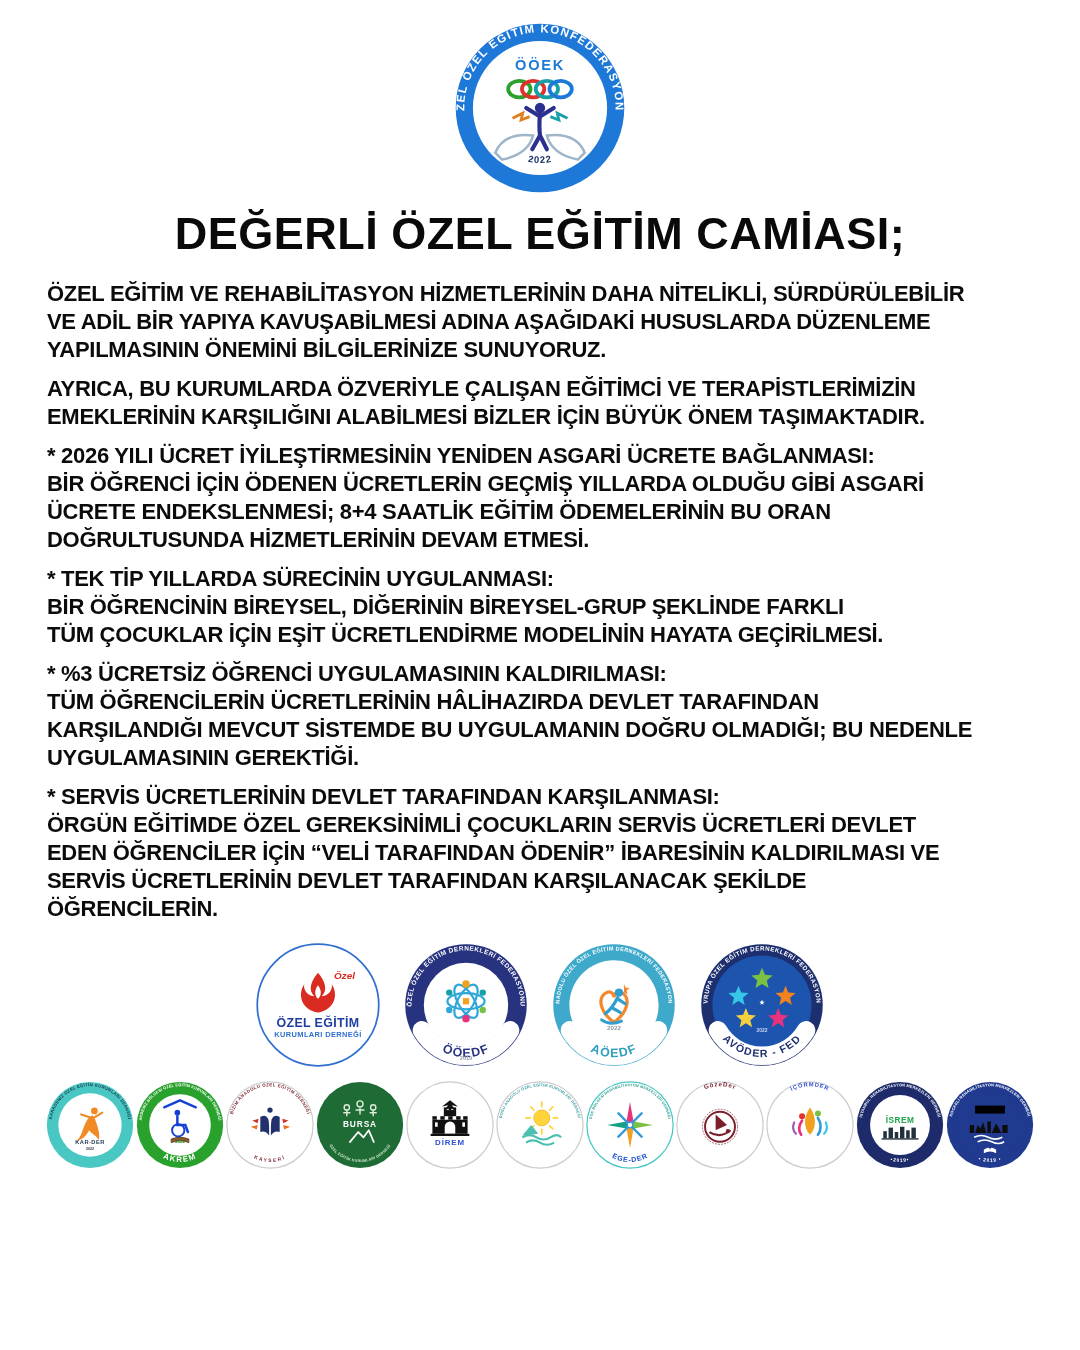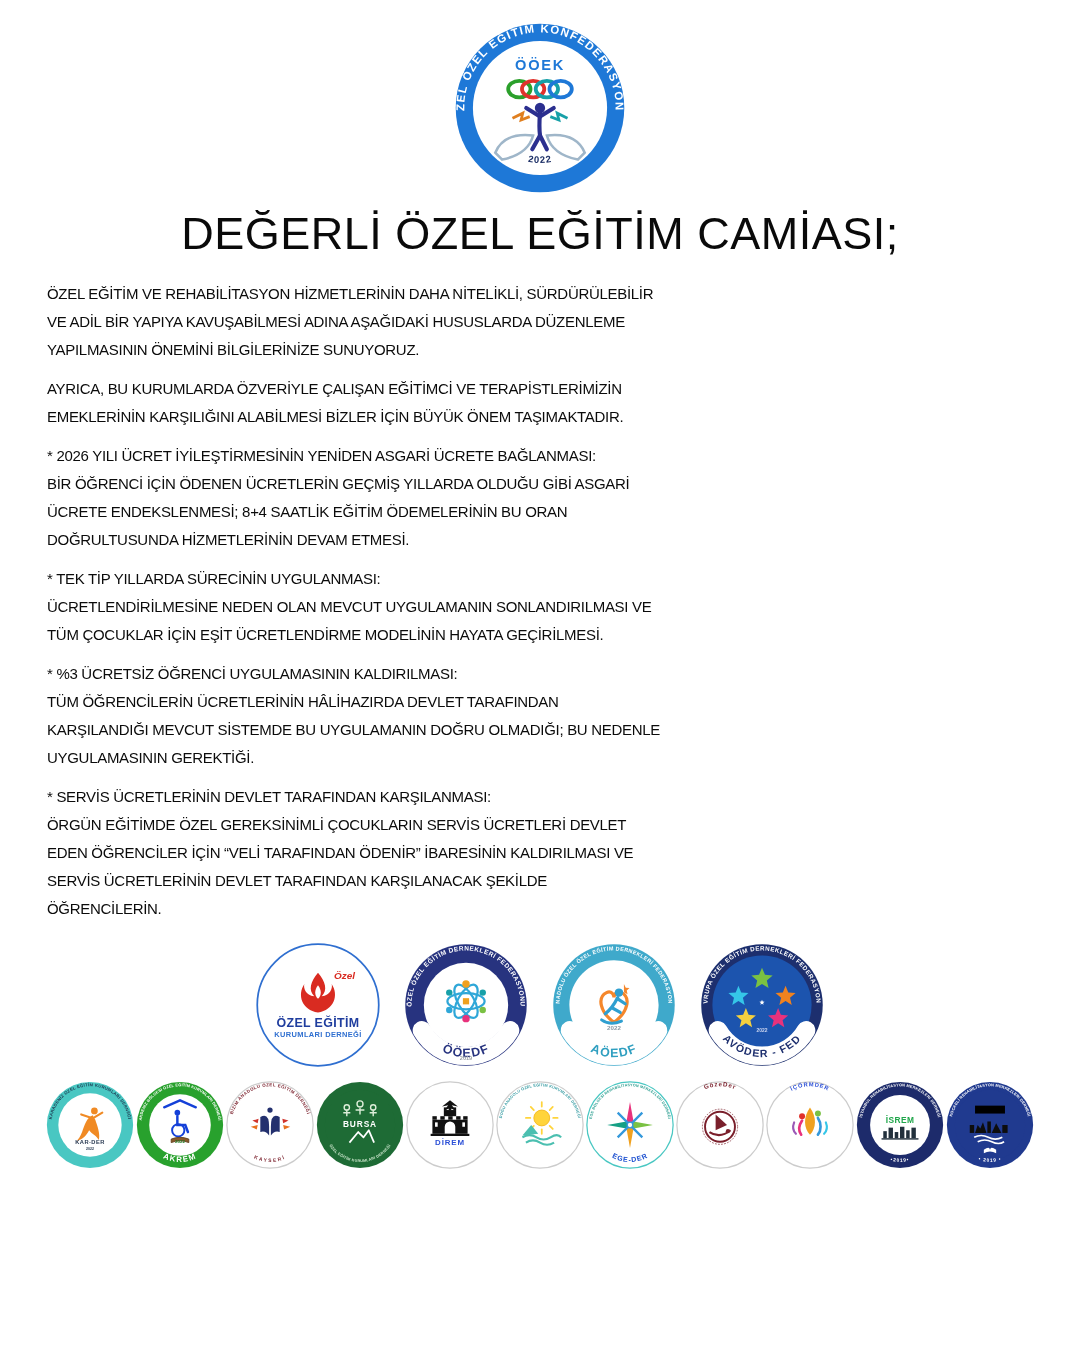--- a/index.html
+++ b/index.html
@@ -7,28 +7,28 @@
   body {
     width: 1080px; height: 1350px;
     background: #ffffff;
     font-family: "Liberation Sans", sans-serif;
   }
   .page { width: 1080px; height: 1350px; padding-top: 22px; position: relative; overflow: hidden; }
   .header-logo { width: 172px; height: 172px; margin: 0 auto; }
   .header-logo svg { width: 100%; height: 100%; display: block; }
   .title {
     margin: 14px 0 0; text-align: center;
-    font-size: 45px; line-height: 52px; font-weight: 400;
+    font-size: 45px; line-height: 52px; font-weight: 700;
     color: #0a0a0a; letter-spacing: 0.5px;
   }
   .letter { margin: 20px 47px 0; }
   .para { margin: 0 0 11px; }
   .para:last-child { margin-bottom: 0; }
   .line {
-    font-size: 15px; line-height: 28px; font-weight: 400;
+    font-size: 22px; line-height: 28px; font-weight: 700;
     color: #0b0b0b; white-space: nowrap; letter-spacing: -0.3px;
   }
   .sig { margin: 17px 47px 0; }
   .sig-line { font-size: 23px; line-height: 27px; font-weight: 700; color: #0a0a0a; letter-spacing: 0.8px; }
   .logo-row { display: flex; justify-content: center; align-items: center; }
   .row1 { margin-top: 20px; gap: 24px; }
   .row1 .badge { width: 124px; height: 124px; }
   .row2 { margin-top: 14px; gap: 2px; }
   .row2 .badge { width: 88px; height: 88px; }
   .badge svg { width: 100%; height: 100%; display: block; }
@@ -84,21 +84,21 @@
         <div class="line">EMEKLERİNİN KARŞILIĞINI ALABİLMESİ BİZLER İÇİN BÜYÜK ÖNEM TAŞIMAKTADIR.</div>
       </div>
       <div class="para">
         <div class="line">* 2026 YILI ÜCRET İYİLEŞTİRMESİNİN YENİDEN ASGARİ ÜCRETE BAĞLANMASI:</div>
         <div class="line">BİR ÖĞRENCİ İÇİN ÖDENEN ÜCRETLERİN GEÇMİŞ YILLARDA OLDUĞU GİBİ ASGARİ</div>
         <div class="line">ÜCRETE ENDEKSLENMESİ; 8+4 SAATLİK EĞİTİM ÖDEMELERİNİN BU ORAN</div>
         <div class="line">DOĞRULTUSUNDA HİZMETLERİNİN DEVAM ETMESİ.</div>
       </div>
       <div class="para">
         <div class="line">* TEK TİP YILLARDA SÜRECİNİN UYGULANMASI:</div>
-        <div class="line">ÜCRETLENDİRİLMESİNE NEDEN OLAN MEVCUT UYGULAMANIN SONLANDIRILMASI VE</div>
+        <div class="line">BİR ÖĞRENCİNİN BİREYSEL, DİĞERİNİN BİREYSEL-GRUP ŞEKLİNDE FARKLI</div>
         <div class="line">TÜM ÇOCUKLAR İÇİN EŞİT ÜCRETLENDİRME MODELİNİN HAYATA GEÇİRİLMESİ.</div>
       </div>
       <div class="para">
         <div class="line">* %3 ÜCRETSİZ ÖĞRENCİ UYGULAMASININ KALDIRILMASI:</div>
         <div class="line">TÜM ÖĞRENCİLERİN ÜCRETLERİNİN HÂLİHAZIRDA DEVLET TARAFINDAN</div>
         <div class="line">KARŞILANDIĞI MEVCUT SİSTEMDE BU UYGULAMANIN DOĞRU OLMADIĞI; BU NEDENLE</div>
         <div class="line">UYGULAMASININ GEREKTİĞİ.</div>
       </div>
       <div class="para">
         <div class="line">* SERVİS ÜCRETLERİNİN DEVLET TARAFINDAN KARŞILANMASI:</div>

